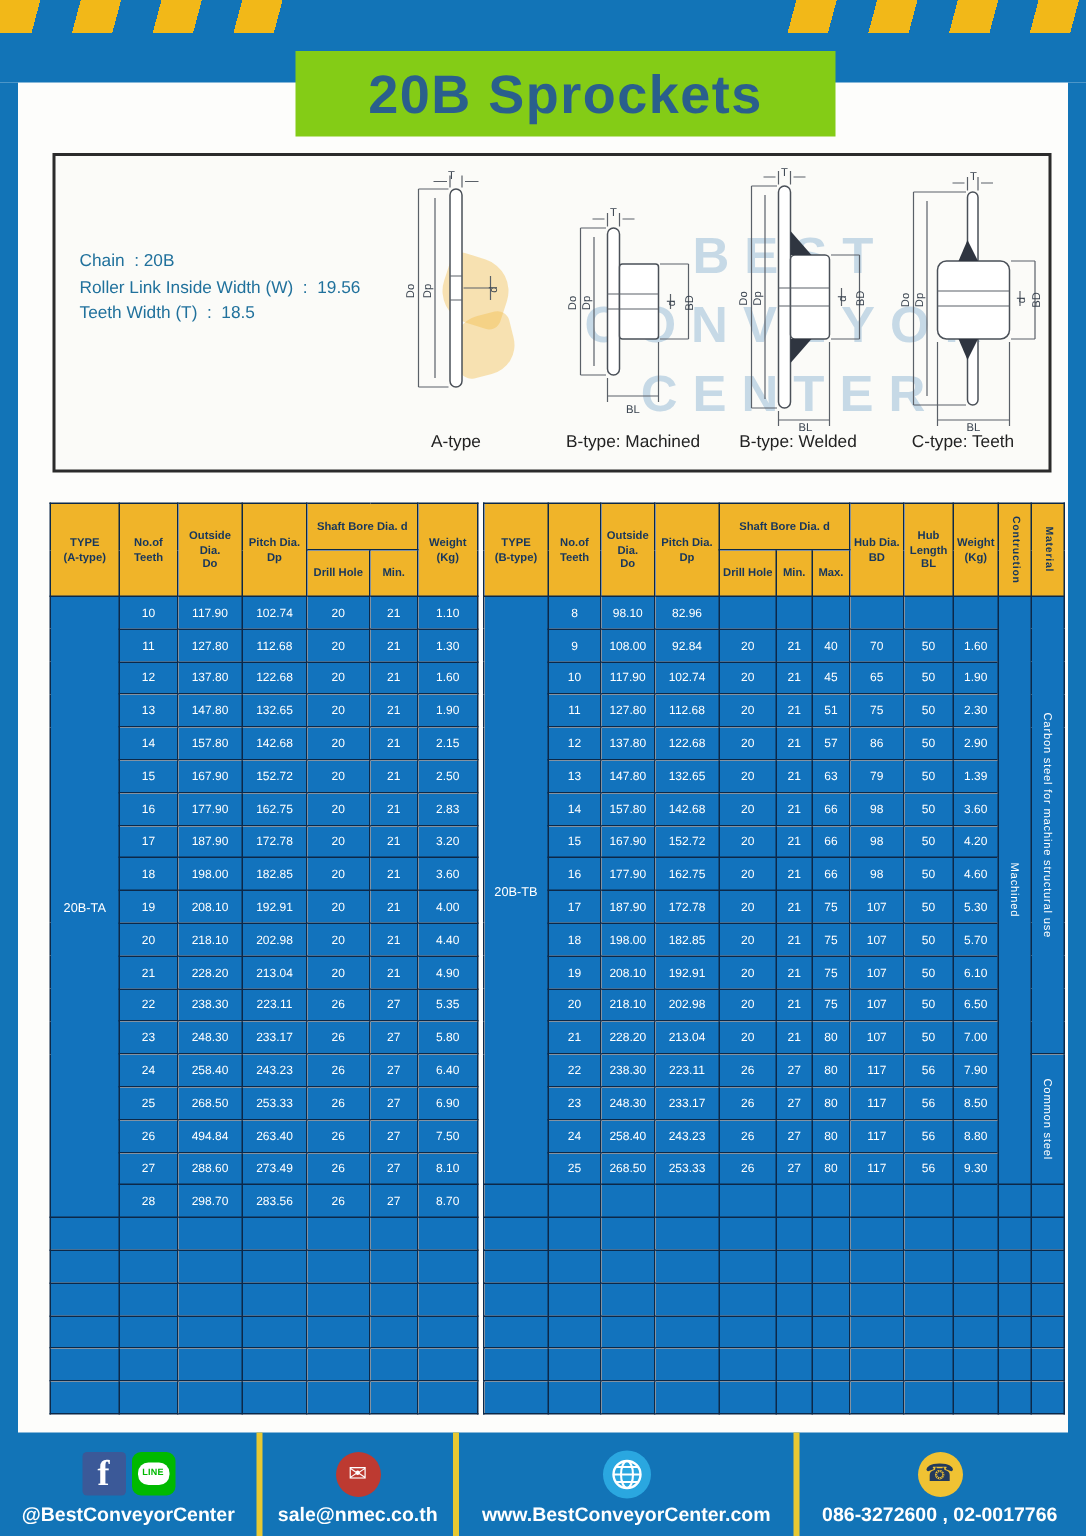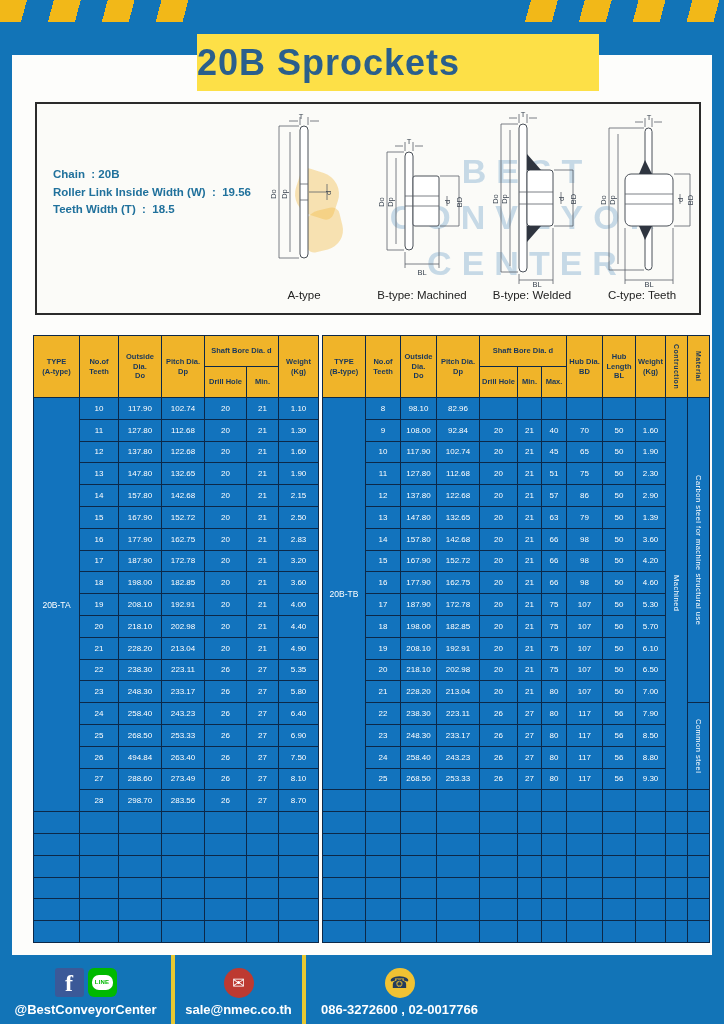--- a/index.html
+++ b/index.html
@@ -9,29 +9,29 @@
   
   .band-top { position:absolute; top:0; left:0; width:724px; height:55px; background:#1274b7; }
   .stripes-left { position:absolute; top:0; left:0; width:196px; height:22px;
      background:repeating-linear-gradient(105deg,#f2b818 0 26px,#1274b7 26px 52px); }
   .stripes-right { position:absolute; top:0; right:0; width:220px; height:22px;
      background:repeating-linear-gradient(105deg,#1274b7 0 26px,#f2b818 26px 52px); }
   .edge-left  { position:absolute; top:55px; bottom:0; left:0;  width:12px; background:#1274b7; }
   .edge-right { position:absolute; top:55px; bottom:0; right:0; width:12px; background:#1274b7; }
 
   
-  .title-banner { position:absolute; left:197px; top:34px; width:402px; height:57px;
-     background:#fde047; display:flex; align-items:center; justify-content:flex-start; }
+  .title-banner { position:absolute; left:197px; top:34px; width:360px; height:57px;
+     background:#84cc16; display:flex; align-items:center; justify-content:center; }
   .title-banner span { font-size:36px; font-weight:bold; color:#2a5f8c; letter-spacing:1px; }
 
   
   .specs-box { position:absolute; left:35px; top:102px; width:666px; height:213px;
      background:#fbfbf8; border:2px solid #2b2b2b; overflow:hidden; }
   .specs-text { position:absolute; left:16px; top:62px; z-index:2; }
-  .specs-text div { font-size:11.5px; font-weight:bold; color:#20719c; line-height:17.5px; white-space:pre; }
+  .specs-text div { font-size:11.5px; font-weight:normal; color:#20719c; line-height:17.5px; white-space:pre; }
 
   .watermark { position:absolute; left:230px; top:30px; width:430px; height:170px; z-index:0; }
   .wm-butterfly { position:absolute; left:28px; top:30px; width:70px; height:95px; }
   .wm-butterfly:before, .wm-butterfly:after { content:""; position:absolute; background:rgba(243,187,70,.40); }
   .wm-butterfly:before { left:0; top:8px; width:44px; height:44px; border-radius:8px 50% 8px 50%; transform:rotate(18deg); }
   .wm-butterfly:after  { left:8px; top:46px; width:40px; height:40px; border-radius:50% 8px 50% 8px; transform:rotate(-14deg); }
   .wm-lines { position:absolute; left:95px; top:14px; width:330px; text-align:center; }
   .wm-lines div { font-size:34px; font-weight:bold; letter-spacing:10px; line-height:46px;
      color:rgba(90,150,195,.33); }
 
@@ -831,19 +831,33 @@
       </div>
     </div>
     <div class="label">@BestConveyorCenter</div>
   </div>
   <div class="fsec fsec-2">
     <div class="icon-row">
         <div class="mail-icon">✉</div>
       </div>
     <div class="label">sale@nmec.co.th</div>
   </div>
+  <div class="fsec fsec-3">
+    <div class="icon-row">
+      <div class="globe-icon">
+        <svg width="22" height="22" viewBox="0 0 22 22">
+          <circle cx="11" cy="11" r="9" fill="none" stroke="#ffffff" stroke-width="1.6"></circle>
+          <ellipse cx="11" cy="11" rx="4" ry="9" fill="none" stroke="#ffffff" stroke-width="1.4"></ellipse>
+          <line x1="2" y1="11" x2="20" y2="11" stroke="#ffffff" stroke-width="1.4"></line>
+          <line x1="3.5" y1="6" x2="18.5" y2="6" stroke="#ffffff" stroke-width="1.2"></line>
+          <line x1="3.5" y1="16" x2="18.5" y2="16" stroke="#ffffff" stroke-width="1.2"></line>
+        </svg>
+      </div>
+    </div>
+    <div class="label">www.BestConveyorCenter.com</div>
+  </div>
   <div class="fsec fsec-4">
     <div class="icon-row">
         <div class="phone-icon">☎</div>
       </div>
     <div class="label">086-3272600 , 02-0017766</div>
   </div>
 </div>
 
 </body></html>

